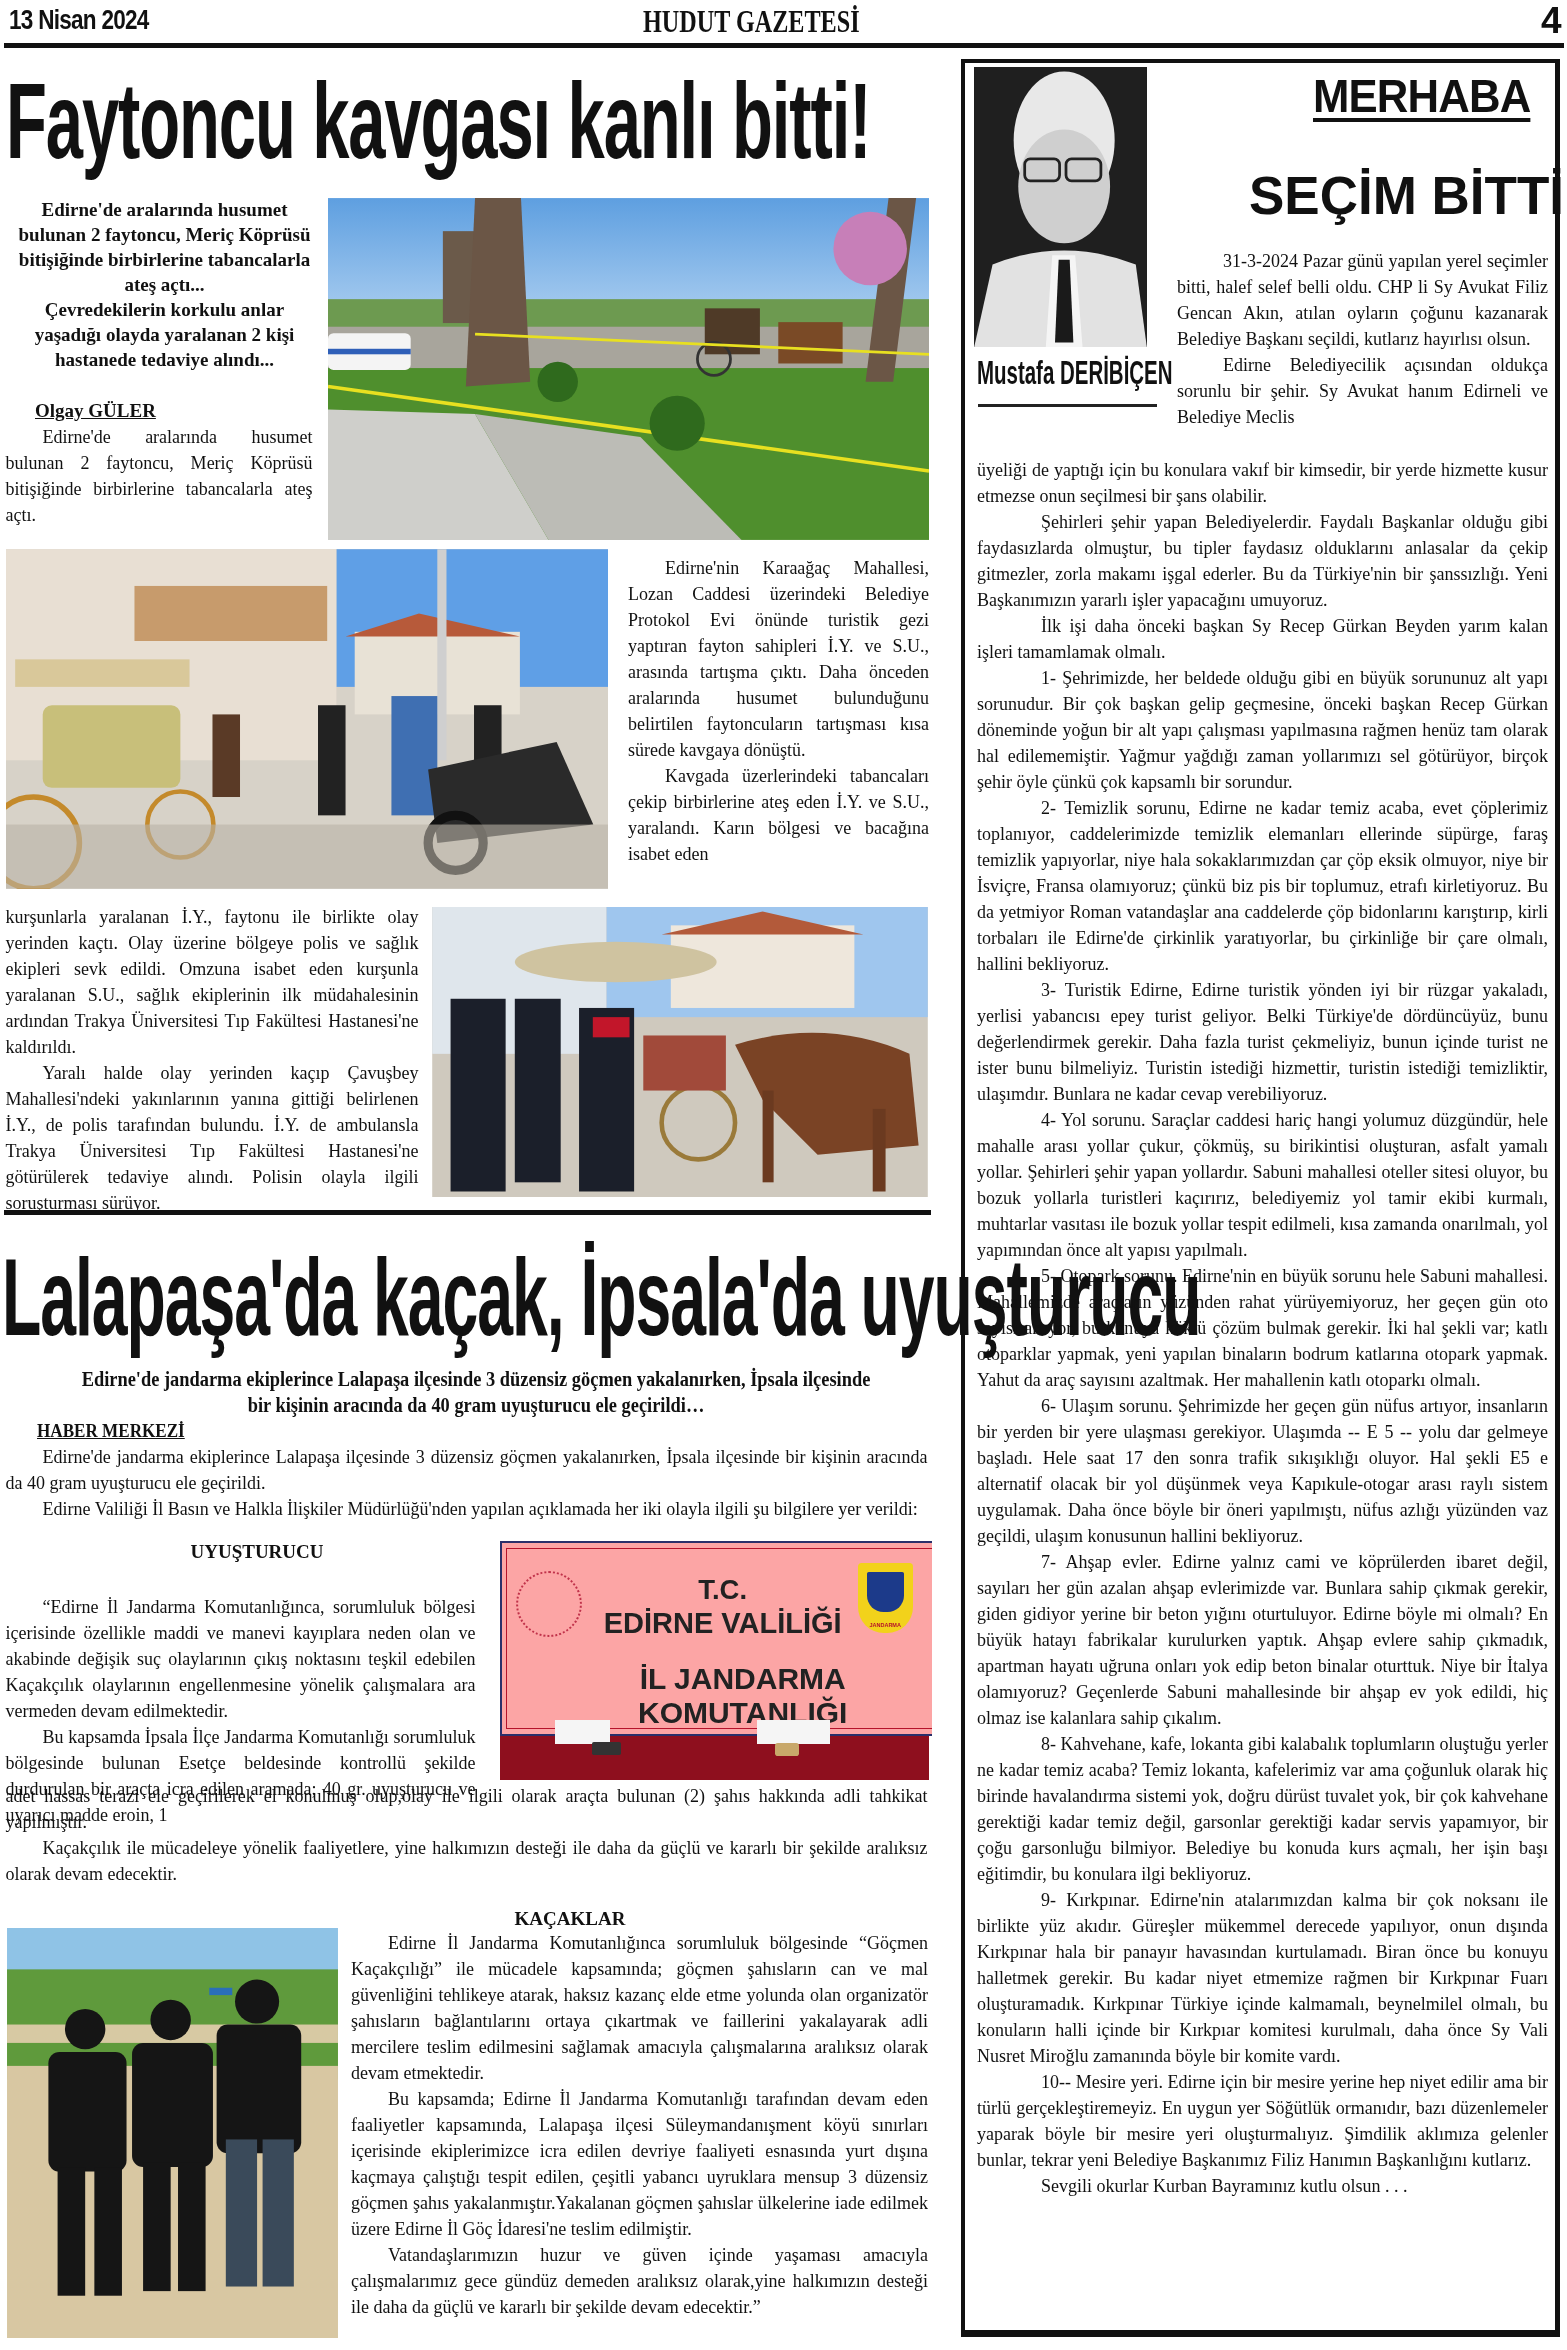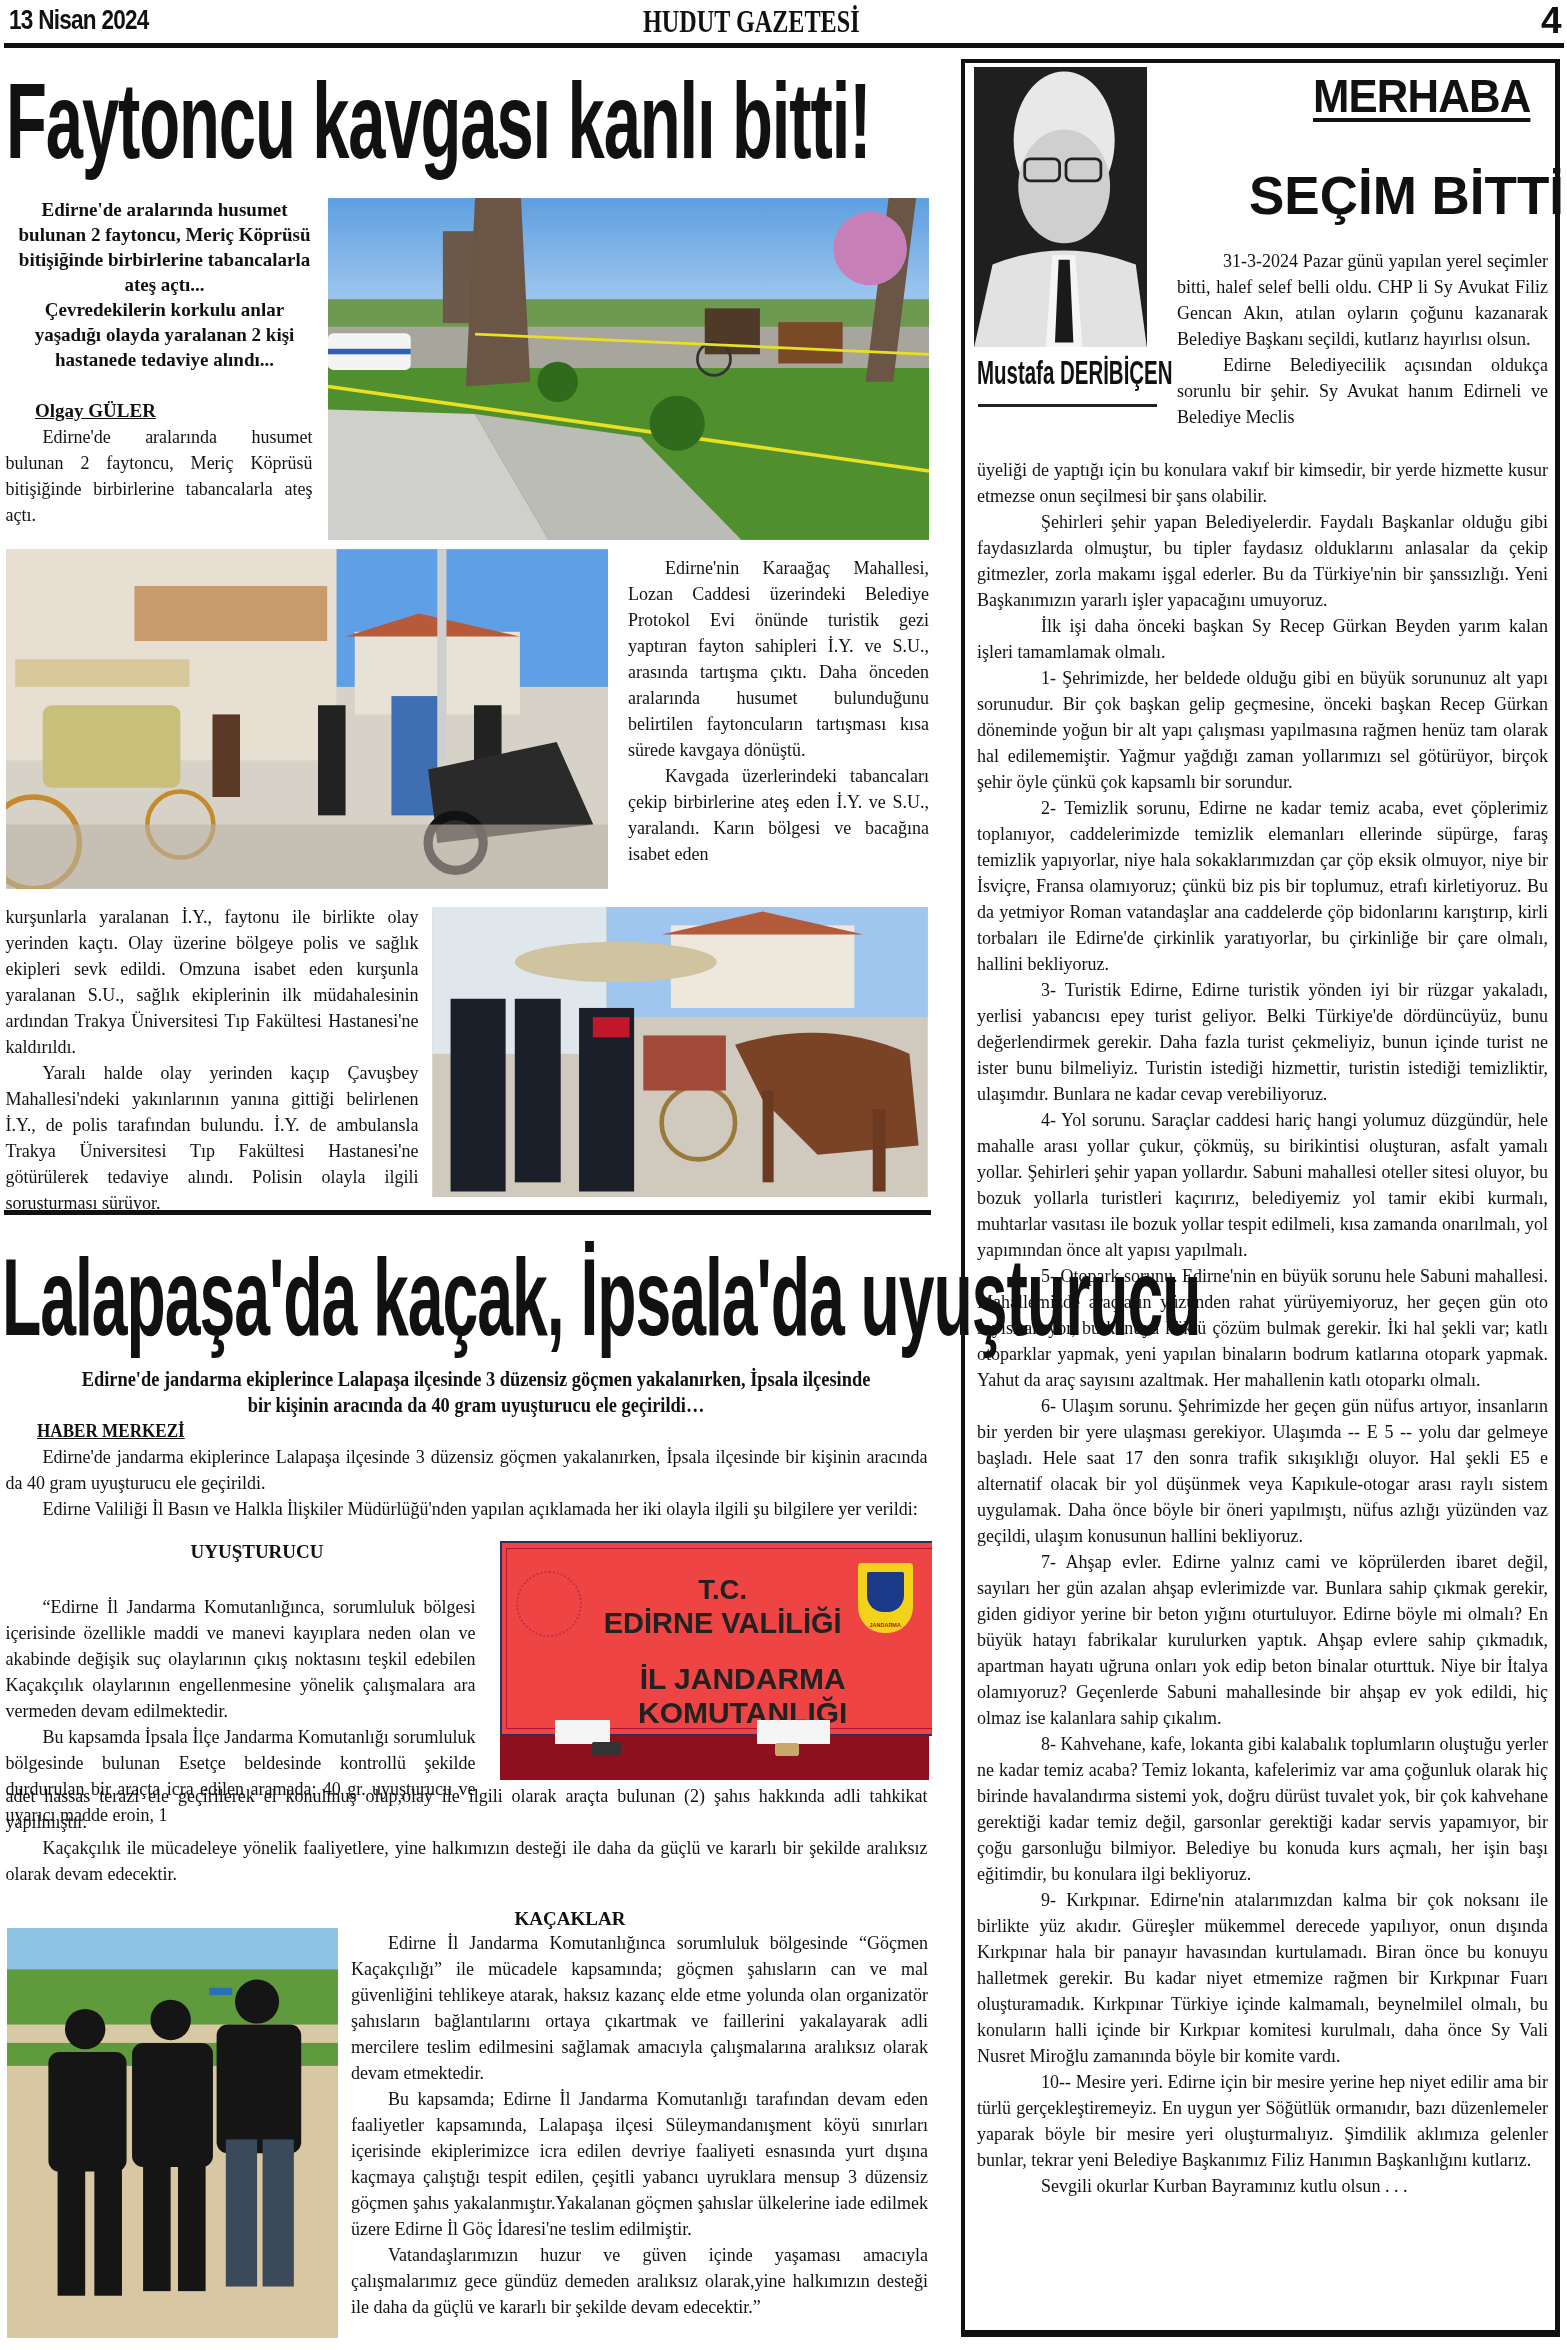--- a/index.html
+++ b/index.html
@@ -149,21 +149,21 @@
 </div>
 
 <div class="abs" style="left:165px;top:1541px;width:184px;text-align:center;font-size:19px;font-weight:bold;">UYUŞTURUCU</div>
 
 <div class="abs txt" style="left:5.5px;top:1563px;width:470px;margin-top:31px;">
   <p>“Edirne İl Jandarma Komutanlığınca, sorumluluk bölgesi içerisinde özellikle maddi ve manevi kayıplara neden olan ve akabinde değişik suç olaylarının çıkış noktasını teşkil edebilen Kaçakçılık olaylarının engellenmesine yönelik çalışmalara ara vermeden devam edilmektedir.</p>
   <p>Bu kapsamda İpsala İlçe Jandarma Komutanlığı sorumluluk bölgesinde bulunan Esetçe beldesinde kontrollü şekilde durdurulan bir araçta icra edilen aramada; 40 gr. uyuşturucu ve uyarıcı madde eroin, 1</p>
 </div>
 
 <div class="abs photo" style="left:496px;top:1541px;width:436px;height:241px;background:#fff;">
-  <div style="position:absolute;left:3.7px;top:0;width:446px;height:195px;background:#ef4444;border:2.8px solid #2a2f6a;box-sizing:border-box;">
+  <div style="position:absolute;left:3.7px;top:0;width:446px;height:195px;background:#fca5a5;border:2.8px solid #2a2f6a;box-sizing:border-box;">
     <div style="position:absolute;inset:4.6px;border:1.8px solid #b5122b;"></div>
     <div style="position:absolute;left:14.7px;top:27.5px;width:62px;height:62px;border-radius:50%;border:2.8px dotted #c0324a;"></div>
     <div style="position:absolute;left:356px;top:20px;width:55px;height:70px;background:#f2d21b;border-radius:3.7px 3.7px 26px 26px;">
       <div style="position:absolute;left:9.2px;top:9.2px;width:37px;height:40px;background:#1c3a8a;border-radius:1.8px 1.8px 16.5px 16.5px;"></div>
       <div style="position:absolute;left:0;right:0;bottom:5.5px;font:bold 5.5px 'Liberation Sans',sans-serif;color:#b5122b;text-align:center;">JANDARMA</div>
     </div>
     <div style="position:absolute;left:0;right:0;top:31px;text-align:center;font:bold 27.5px 'Liberation Sans',sans-serif;color:#222;">T.C.</div>
     <div style="position:absolute;left:0;right:0;top:64px;text-align:center;font:bold 29px 'Liberation Sans',sans-serif;color:#222;">EDİRNE VALİLİĞİ</div>
     <div style="position:absolute;left:0;right:0;top:119px;text-align:center;font:bold 30px 'Liberation Sans',sans-serif;color:#222;padding-left:40px;">İL JANDARMA KOMUTANLIĞI</div>
   </div>

